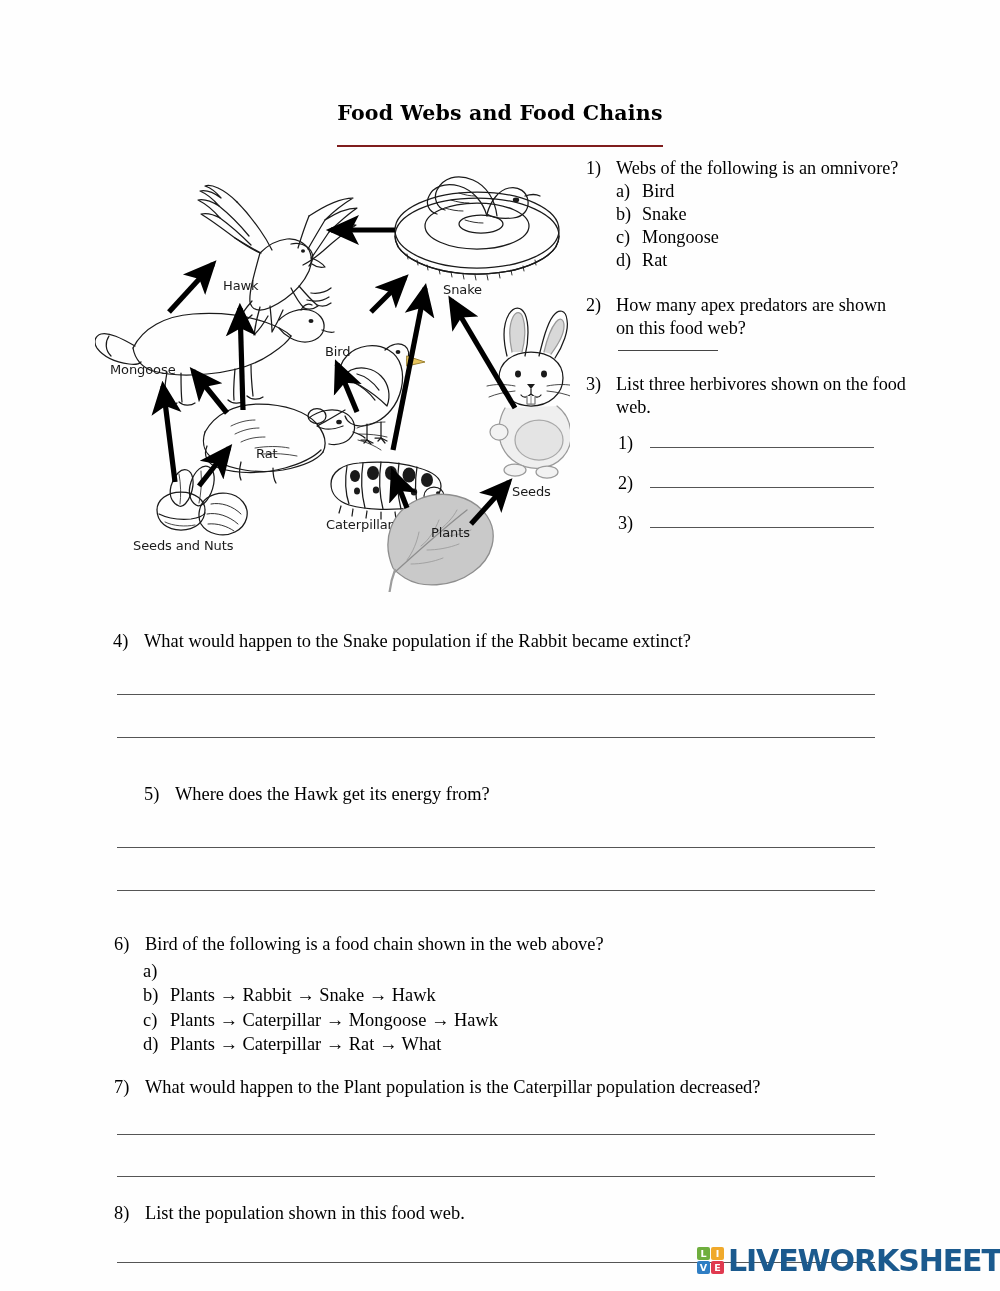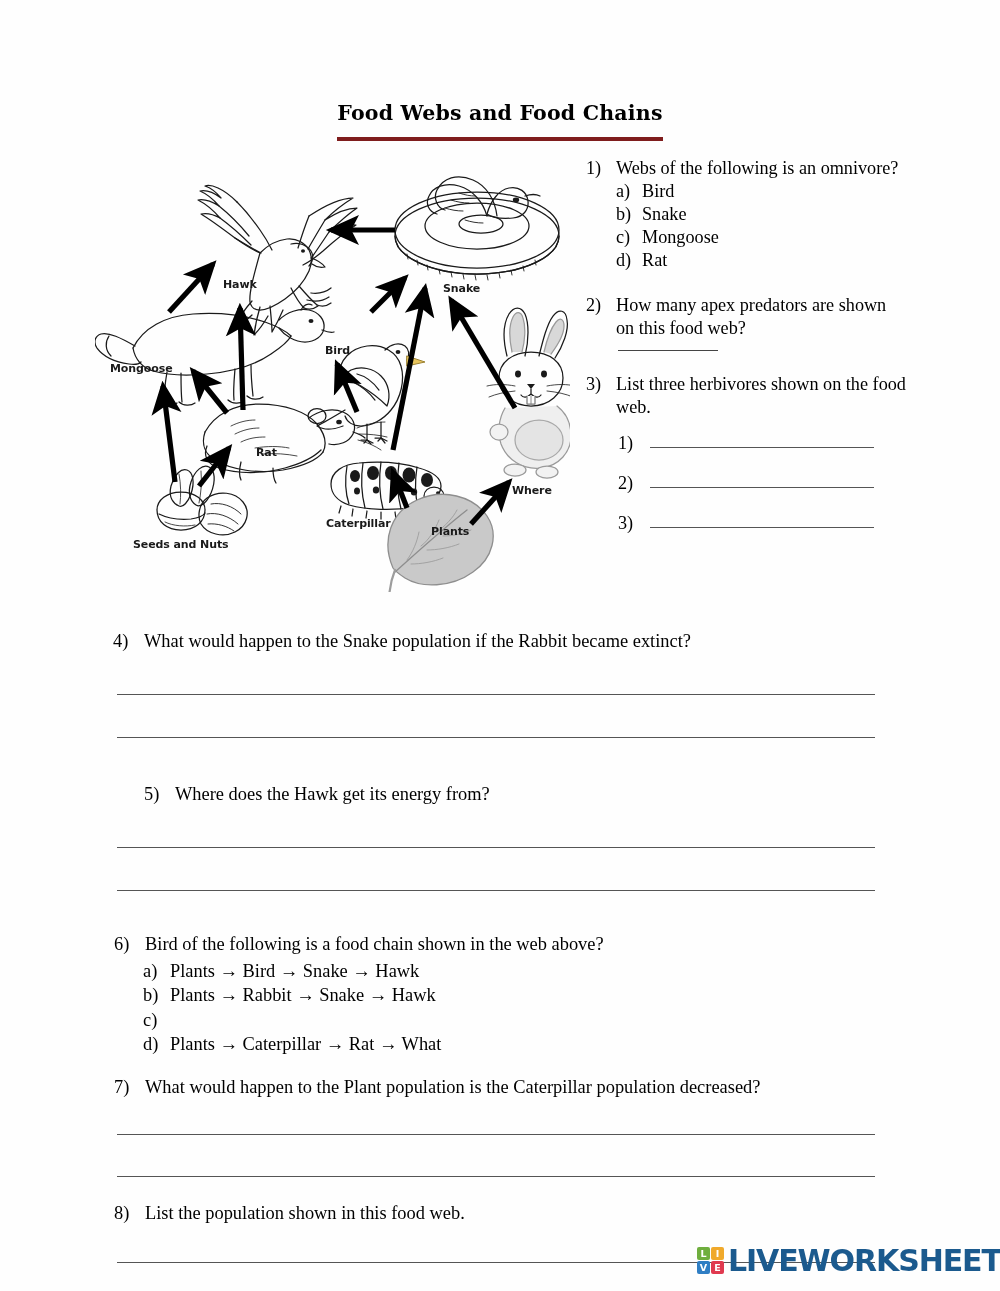--- a/index.html
+++ b/index.html
@@ -24,40 +24,40 @@
     left: 0;
     top: 101px;
     width: 1000px;
     text-align: center;
     font-family: "DejaVu Serif", "Liberation Serif", serif;
     font-weight: bold;
     font-size: 20.5px;
     letter-spacing: 0.2px;
   }
   #title .u {
-    border-bottom: 4px solid #7f1d1d;
-    padding-bottom: 12px;
+    border-bottom: 2px solid #7f1d1d;
+    padding-bottom: 20px;
   }
 
   
   #diagram {
     position: absolute;
     left: 95px;
     top: 160px;
     width: 475px;
     height: 432px;
     background: #fefefe;
   }
   #diagram svg { display: block; }
 
   .dlabel {
     position: absolute;
     font-family: "DejaVu Sans", "Liberation Sans", sans-serif;
-    font-weight: bold;
-    font-size: 11px;
+    font-weight: normal;
+    font-size: 13px;
     color: #1a1a1a;
     white-space: nowrap;
     letter-spacing: -0.1px;
   }
 
   
   #rightcol {
     position: absolute;
     left: 586px;
     top: 157px;
@@ -500,21 +500,21 @@
         <line x1="376" y1="364" x2="414" y2="322"></line>
       </g>
     </svg>
 
     <span class="dlabel" style="left:128px; top:118px;">Hawk</span>
     <span class="dlabel" style="left:348px; top:122px;">Snake</span>
     <span class="dlabel" style="left:15px; top:202px;">Mongoose</span>
     <span class="dlabel" style="left:230px; top:184px;">Bird</span>
     <span class="dlabel" style="left:161px; top:286px;">Rat</span>
     <span class="dlabel" style="left:231px; top:357px;">Caterpillar</span>
-    <span class="dlabel" style="left:417px; top:324px;">Where</span>
+    <span class="dlabel" style="left:417px; top:324px;">Seeds</span>
     <span class="dlabel" style="left:38px; top:378px;">Seeds and Nuts</span>
     <span class="dlabel" style="left:336px; top:365px;">Plants</span>
   </div>
 
   <div id="rightcol">
 
     <div class="q">
       <span class="num">1)</span>
       <span class="body">Webs of the following is an omnivore?</span>
     </div>
@@ -579,28 +579,28 @@
     <div class="wline" style="margin-top:40px;"></div>
     <div class="wline" style="margin-top:42px;"></div>
 
     <div class="bq" style="margin-top:42px; margin-left:1px;">
       <span class="num">6)</span>
       <span class="body">Bird of the following is a food chain shown in the web above?</span>
     </div>
     <ul class="bopts">
       <li>
         <span class="ol">a)</span>
-        <span>Plants → Bird → Snake → Hawk</span>
       </li>
       <li>
         <span class="ol">b)</span>
         <span>Plants → Rabbit → Snake → Hawk</span>
       </li>
       <li>
         <span class="ol">c)</span>
+        <span>Plants → Caterpillar → Mongoose → Hawk</span>
       </li>
       <li>
         <span class="ol">d)</span>
         <span>Plants → Caterpillar → Rat → What</span>
       </li>
     </ul>
 
     <div class="bq" style="margin-top:19px; margin-left:1px;">
       <span class="num">7)</span>
       <span class="body">What would happen to the Plant population is the Caterpillar population decreased?</span>

